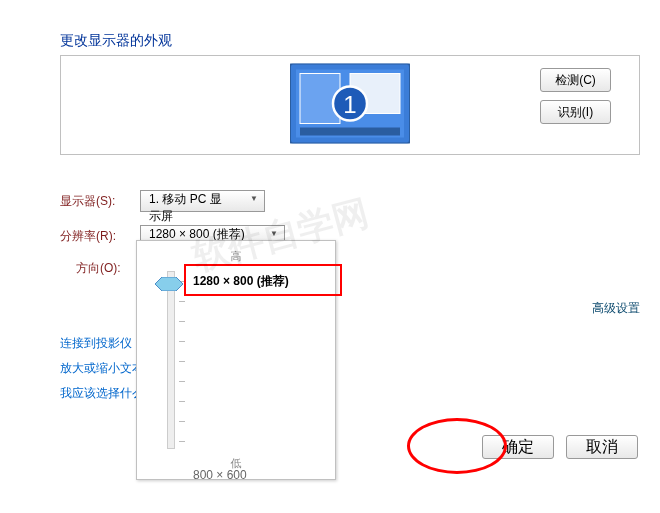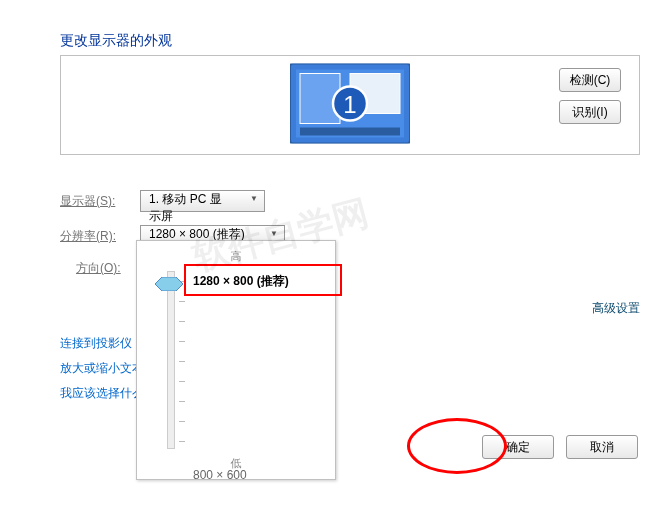--- a/index.html
+++ b/index.html
@@ -4,30 +4,30 @@
   <style>
     * { margin: 0; padding: 0; box-sizing: border-box; }
     body { font-family: 'Microsoft YaHei', SimSun, Arial, sans-serif; font-size: 12px; background: #fff; width: 660px; height: 513px; position: relative; color: #000; }
     
     .page-title { color: #003399; font-size: 14px; position: absolute; left: 60px; top: 32px; }
     
     .monitor-preview-box { position: absolute; left: 60px; top: 55px; width: 580px; height: 100px; border: 1px solid #c0c0c0; }
     
     .monitor-icon { position: absolute; left: 50%; top: 50%; transform: translate(-50%, -50%); }
     
-    .detect-btn, .identify-btn { position: absolute; right: 18px; width: 62px; height: 24px; border: 1px solid #999; background: linear-gradient(#fff, #e8e8e8); font-size: 12px; cursor: pointer; border-radius: 3px; }
+    .detect-btn, .identify-btn { position: absolute; right: 28px; width: 71px; height: 24px; border: 1px solid #999; background: linear-gradient(#fff, #e8e8e8); font-size: 12px; cursor: pointer; border-radius: 3px; }
     .detect-btn { top: 12px; }
     .identify-btn { top: 44px; }
     
     .form-row { position: absolute; left: 60px; display: flex; align-items: center; }
     .row-display { top: 190px; }
     .row-resolution { top: 225px; }
     .row-orientation { top: 260px; margin-left: 16px; }
     
-    .form-label { width: 80px; color: #737373; text-decoration: underline; }
+    .form-label { width: 80px; color: #7f1d1d; }
     
     .dropdown { height: 22px; border: 1px solid #999; background: linear-gradient(#fff, #e8e8e8); padding: 0 36px 0 8px; font-size: 12px; position: relative; cursor: pointer; }
     .dropdown::after { content: '▼'; position: absolute; right: 6px; top: 3px; font-size: 8px; color: #555; }
     .dd-display { width: 125px; }
     .dd-resolution { width: 145px; }
     
     .advanced-link { position: absolute; right: 20px; top: 300px; color: #0c4a6e; cursor: pointer; }
     
     .link-row { position: absolute; left: 60px; color: #0066cc; cursor: pointer; }
     .link1 { top: 335px; }
@@ -43,21 +43,21 @@
     .slider-tick { position: absolute; left: 42px; width: 6px; height: 1px; background: #bbb; }
     
     .slider-thumb { position: absolute; left: 18px; top: 36px; cursor: pointer; }
     
     .slider-value-selected { position: absolute; left: 56px; top: 32px; font-size: 12px; color: #000; font-weight: bold; }
     .slider-value-min { position: absolute; left: 56px; top: 195px; font-size: 12px; color: #666; margin-top: 32px; }
     
     .red-box-1 { position: absolute; left: 184px; top: 264px; width: 158px; height: 32px; border: 2px solid red; pointer-events: none; }
     
     .button-bar { position: absolute; right: 22px; top: 435px; display: flex; gap: 12px; align-items: center; }
-    .win-btn { width: 72px; height: 24px; border: 1px solid #999; background: linear-gradient(#fff, #e8e8e8); font-size: 12px; cursor: pointer; border-radius: 3px; }
+    .win-btn { width: 72px; height: 24px; border: 1px solid #999; background: linear-gradient(#fff, #e8e8e8); font-size: 16px; cursor: pointer; border-radius: 3px; }
     .win-btn.disabled { color: #aaa; cursor: default; }
     
     .red-ellipse { position: absolute; left: 407px; top: 418px; width: 100px; height: 56px; border: 3px solid red; border-radius: 50%; pointer-events: none; }
     
     .watermark { position: absolute; left: 200px; top: 210px; width: 180px; height: 120px; opacity: 0.06; pointer-events: none; font-size: 36px; font-weight: bold; color: #000; transform: rotate(-15deg); text-align: center; }
   </style>
 </head>
 <body>
 
 <div class="page-title">更改显示器的外观</div>

